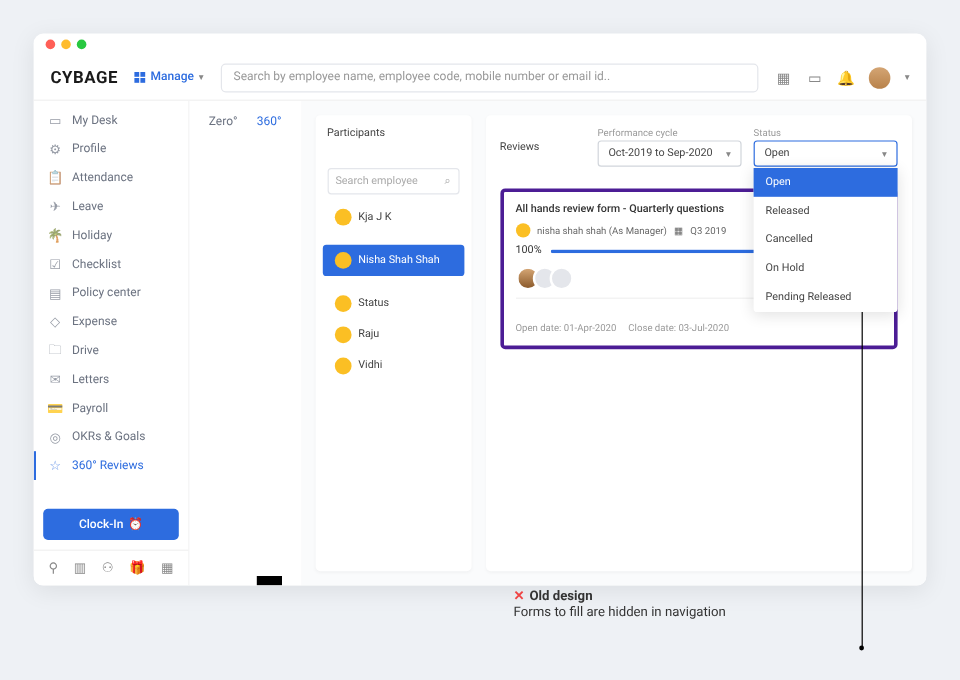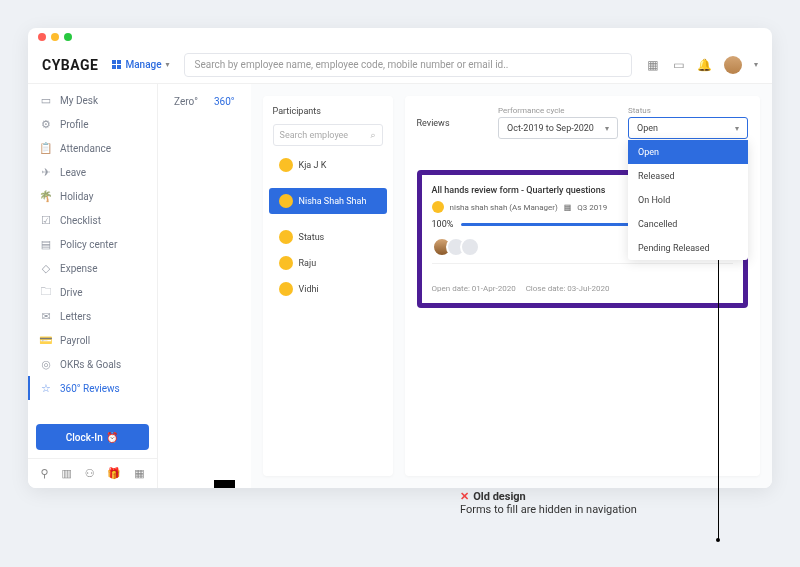--- a/index.html
+++ b/index.html
@@ -25,50 +25,50 @@
 .nav-icon{width:12px;height:12px;display:flex;align-items:center;justify-content:center;font-size:11px;opacity:0.7}
 .clock-in{margin:8px;height:26px;background:#2d6cdf;color:#fff;border-radius:4px;display:flex;align-items:center;justify-content:center;gap:4px;font-size:10px;font-weight:500}
 .bottom-icons{display:flex;justify-content:space-around;padding:8px 6px;border-top:1px solid #f0f0f0;color:#888;font-size:11px}
 .main{flex:1;display:flex;flex-direction:row;background:#fafbfc}
 .tabs{display:flex;gap:16px;padding:8px 16px 0;font-size:10px;background:#fff}
 .tab{padding:4px 0 8px;color:#6b7280}
 .tab.active{color:#2d6cdf;border-bottom:8px solid #000000}
 .content{flex:1;display:flex;gap:12px;padding:12px}
 .panel{background:#fff;border-radius:4px;box-shadow:0 1px 3px rgba(0,0,0,0.04)}
 .participants{width:130px;padding:10px}
-.panel-title{font-size:9px;color:#444;margin-bottom:8px}
+.panel-title{font-size:9px;color:#444;margin-bottom:24px}
 .search-emp{height:22px;border:1px solid #e4e6eb;border-radius:3px;display:flex;align-items:center;padding:0 6px;font-size:9px;color:#aaa;justify-content:space-between;margin-bottom:6px}
 .plist{display:flex;flex-direction:column}
 .pitem{display:flex;align-items:center;gap:6px;padding:6px;font-size:9px;color:#444;border-radius:3px}
 .pitem.selected{background:#2d6cdf;color:#fff;margin:10px -4px;padding:6px 10px}
 .pavatar{width:14px;height:14px;border-radius:50%;background:#fbbf24;flex-shrink:0}
 .reviews{flex:1;position:relative}
 .reviews-head{display:flex;align-items:center;justify-content:space-between;padding:10px 12px}
 .filters{display:flex;gap:10px}
 .filter{display:flex;flex-direction:column;gap:2px}
 .filter-label{font-size:8px;color:#999}
 .select{height:22px;min-width:120px;border:1px solid #d1d5db;border-radius:3px;display:flex;align-items:center;justify-content:space-between;padding:0 8px;font-size:9px;color:#444;background:#fff}
 .select.open{border-color:#2d6cdf}
 .dropdown{position:absolute;top:44px;right:12px;width:120px;background:#fff;border-radius:3px;box-shadow:0 2px 12px rgba(0,0,0,0.12);z-index:5}
 .dropdown-item{padding:7px 10px;font-size:9px;color:#444}
 .dropdown-item.highlighted{background:#2d6cdf;color:#fff}
-.card{margin:21px 12px;border:5px solid #4c1d95;border-radius:4px;padding:10px}
+.card{margin:8px 12px;border:3px solid #4c1d95;border-radius:4px;padding:10px}
 .card-title{font-size:9px;font-weight:500;color:#333;margin-bottom:6px}
 .card-meta{display:flex;align-items:center;gap:6px;font-size:8px;color:#666;margin-bottom:6px}
 .meta-avatar{width:12px;height:12px;border-radius:50%;background:#fbbf24}
 .progress-row{display:flex;align-items:center;gap:8px;font-size:9px;margin-bottom:8px}
 .progress-bar{flex:1;height:3px;background:#e4e6eb;border-radius:2px;overflow:hidden}
 .progress-fill{height:100%;background:#2d6cdf}
 .submitted{color:#16a34a;font-size:8px}
 .avatars-row{display:flex;gap:-4px;margin-bottom:6px}
 .rev-avatar{width:20px;height:20px;border-radius:50%;border:2px solid #fff;margin-right:-6px}
 .rev-avatar.filled{background:linear-gradient(#d4a574,#8b5a2b)}
 .rev-avatar.empty{background:#e4e6eb}
 .dates{font-size:8px;color:#999;border-top:1px solid #f0f0f0;padding-top:20px;display:flex;gap:10px}
-.annotation{position:absolute;top:490px;left:460px;font-size:11px}
+.annotation{position:absolute;top:490px;left:428px;font-size:11px}
 .anno-line{position:absolute;width:1px;background:#000;left:718px;top:210px;height:329px}
 .anno-dot{position:absolute;width:4px;height:4px;background:#000;border-radius:50%;left:716px;top:538px}
 .anno-dot2{position:absolute;width:4px;height:4px;background:#000;border-radius:50%;left:716px;top:204px}
 .x-icon{color:#ef4444;font-weight:700;margin-right:4px}
 .old{font-weight:700}
 .chev{font-size:8px;color:#888}
 </style>
 </head>
 <body>
 
@@ -226,22 +226,22 @@
                   <span>Open</span>
                   <span class="chev">▾</span>
                 </div>
               </div>
             </div>
           </div>
 
           <div class="dropdown" id="status-dd">
               <div class="dropdown-item highlighted">Open</div>
               <div class="dropdown-item">Released</div>
+              <div class="dropdown-item">Cancelled</div>
               <div class="dropdown-item">On Hold</div>
-              <div class="dropdown-item">Cancelled</div>
               <div class="dropdown-item">Pending Released</div>
             </div>
 
           <div class="card">
             <div class="card-title">All hands review form - Quarterly questions</div>
             <div class="card-meta">
               <span class="meta-avatar"></span>
               <span>nisha shah shah (As Manager)</span>
               <span>▦</span>
               <span>Q3 2019</span>

